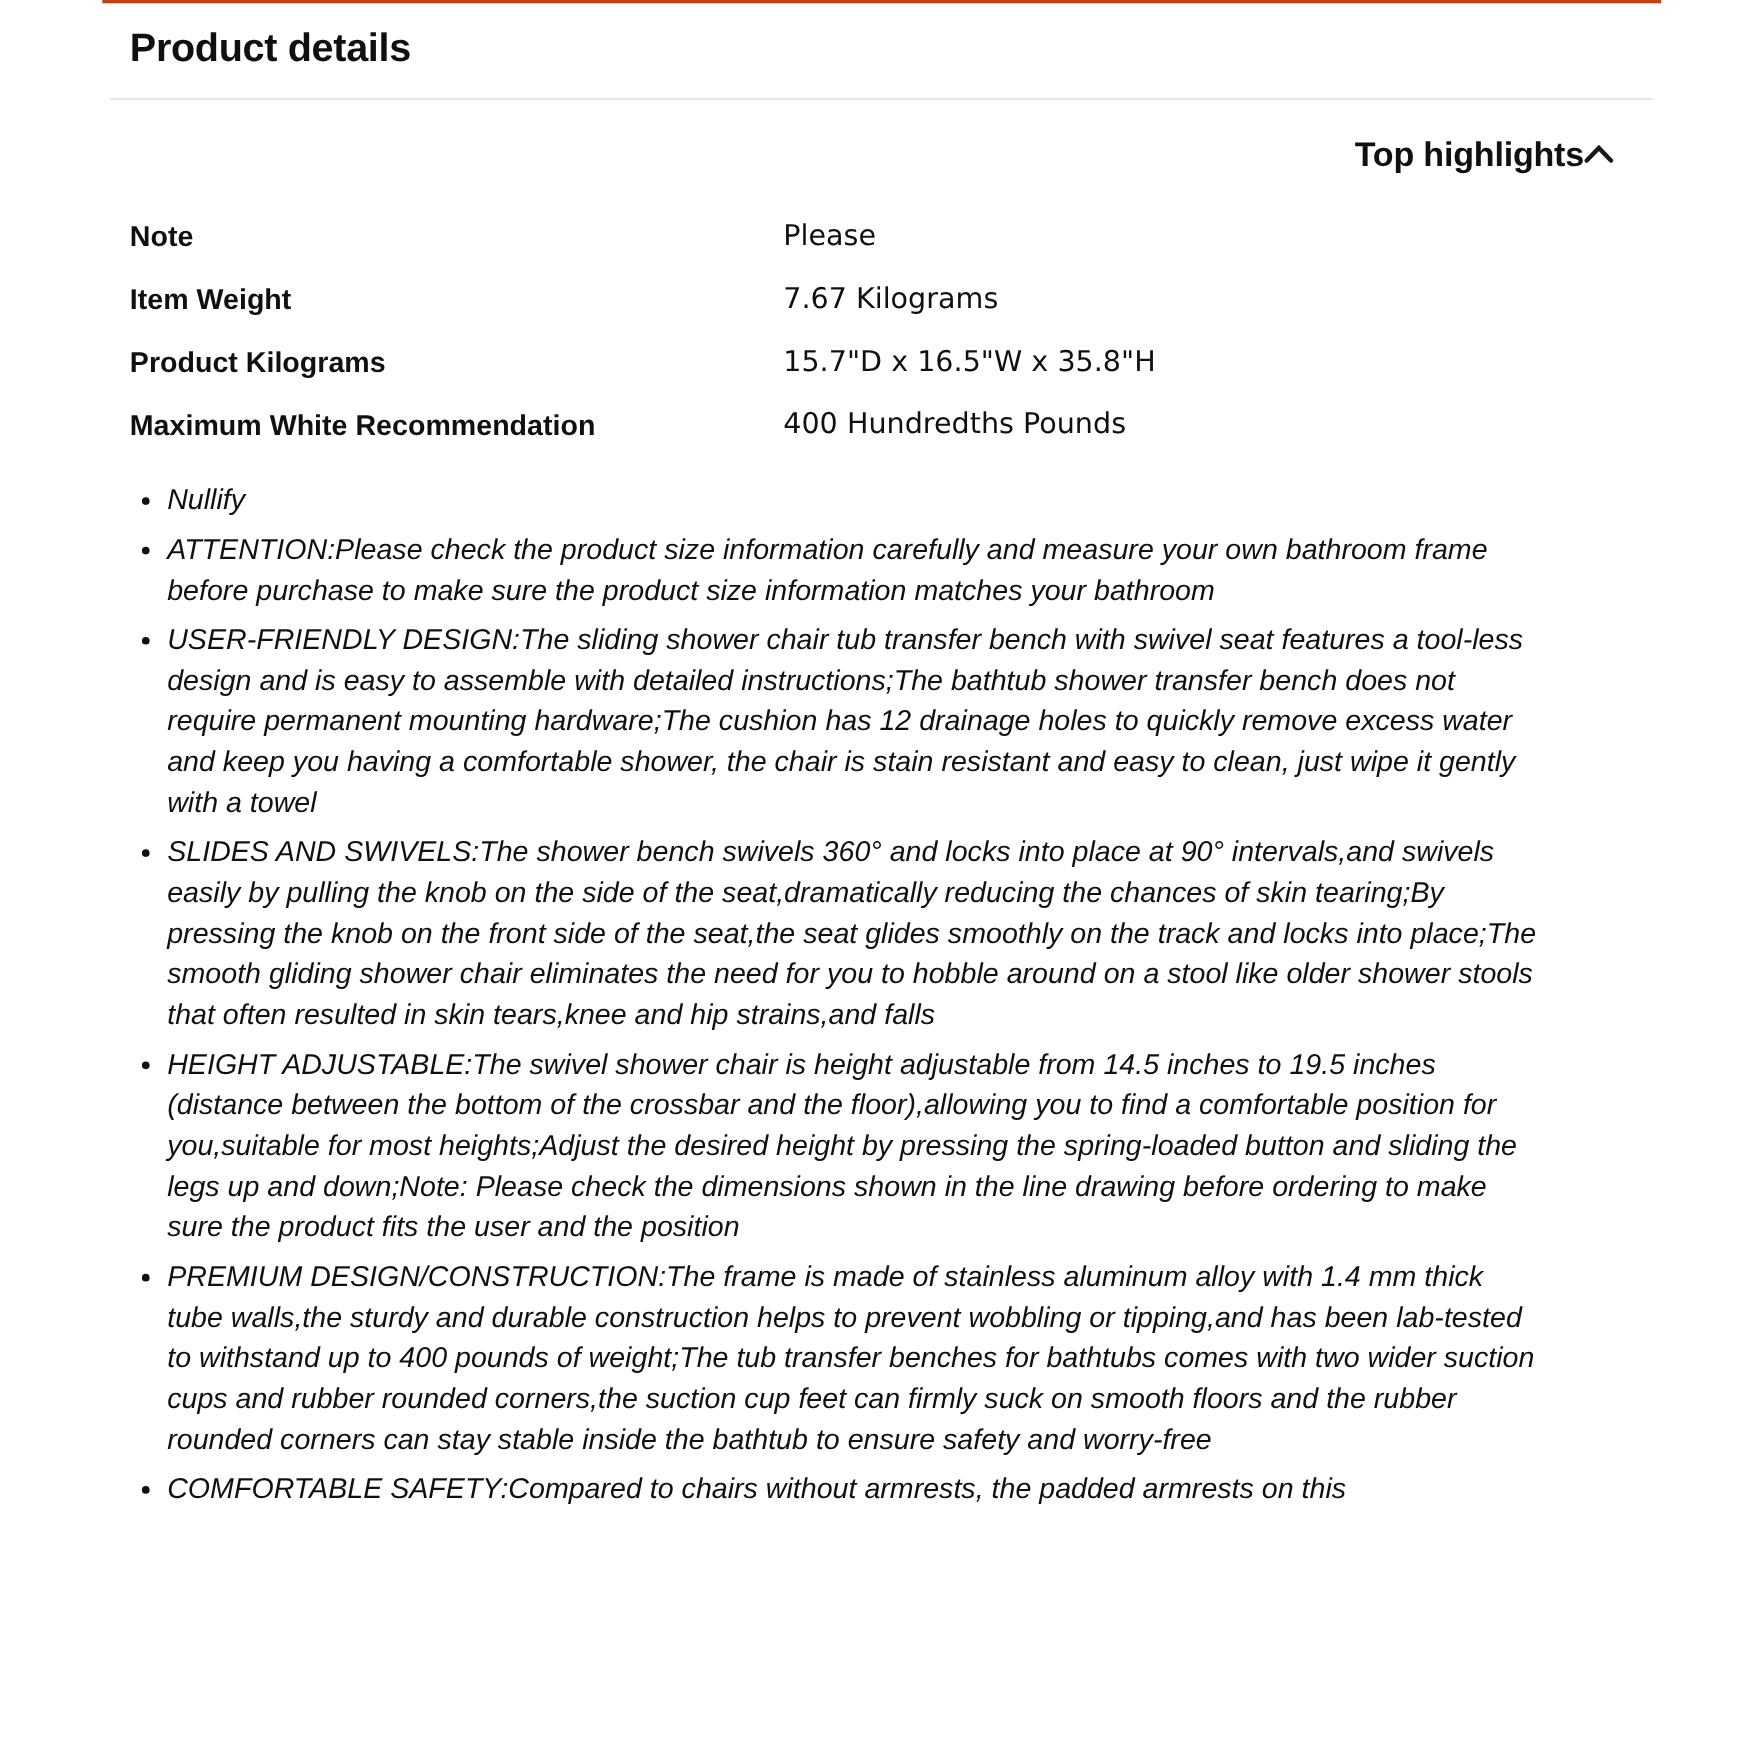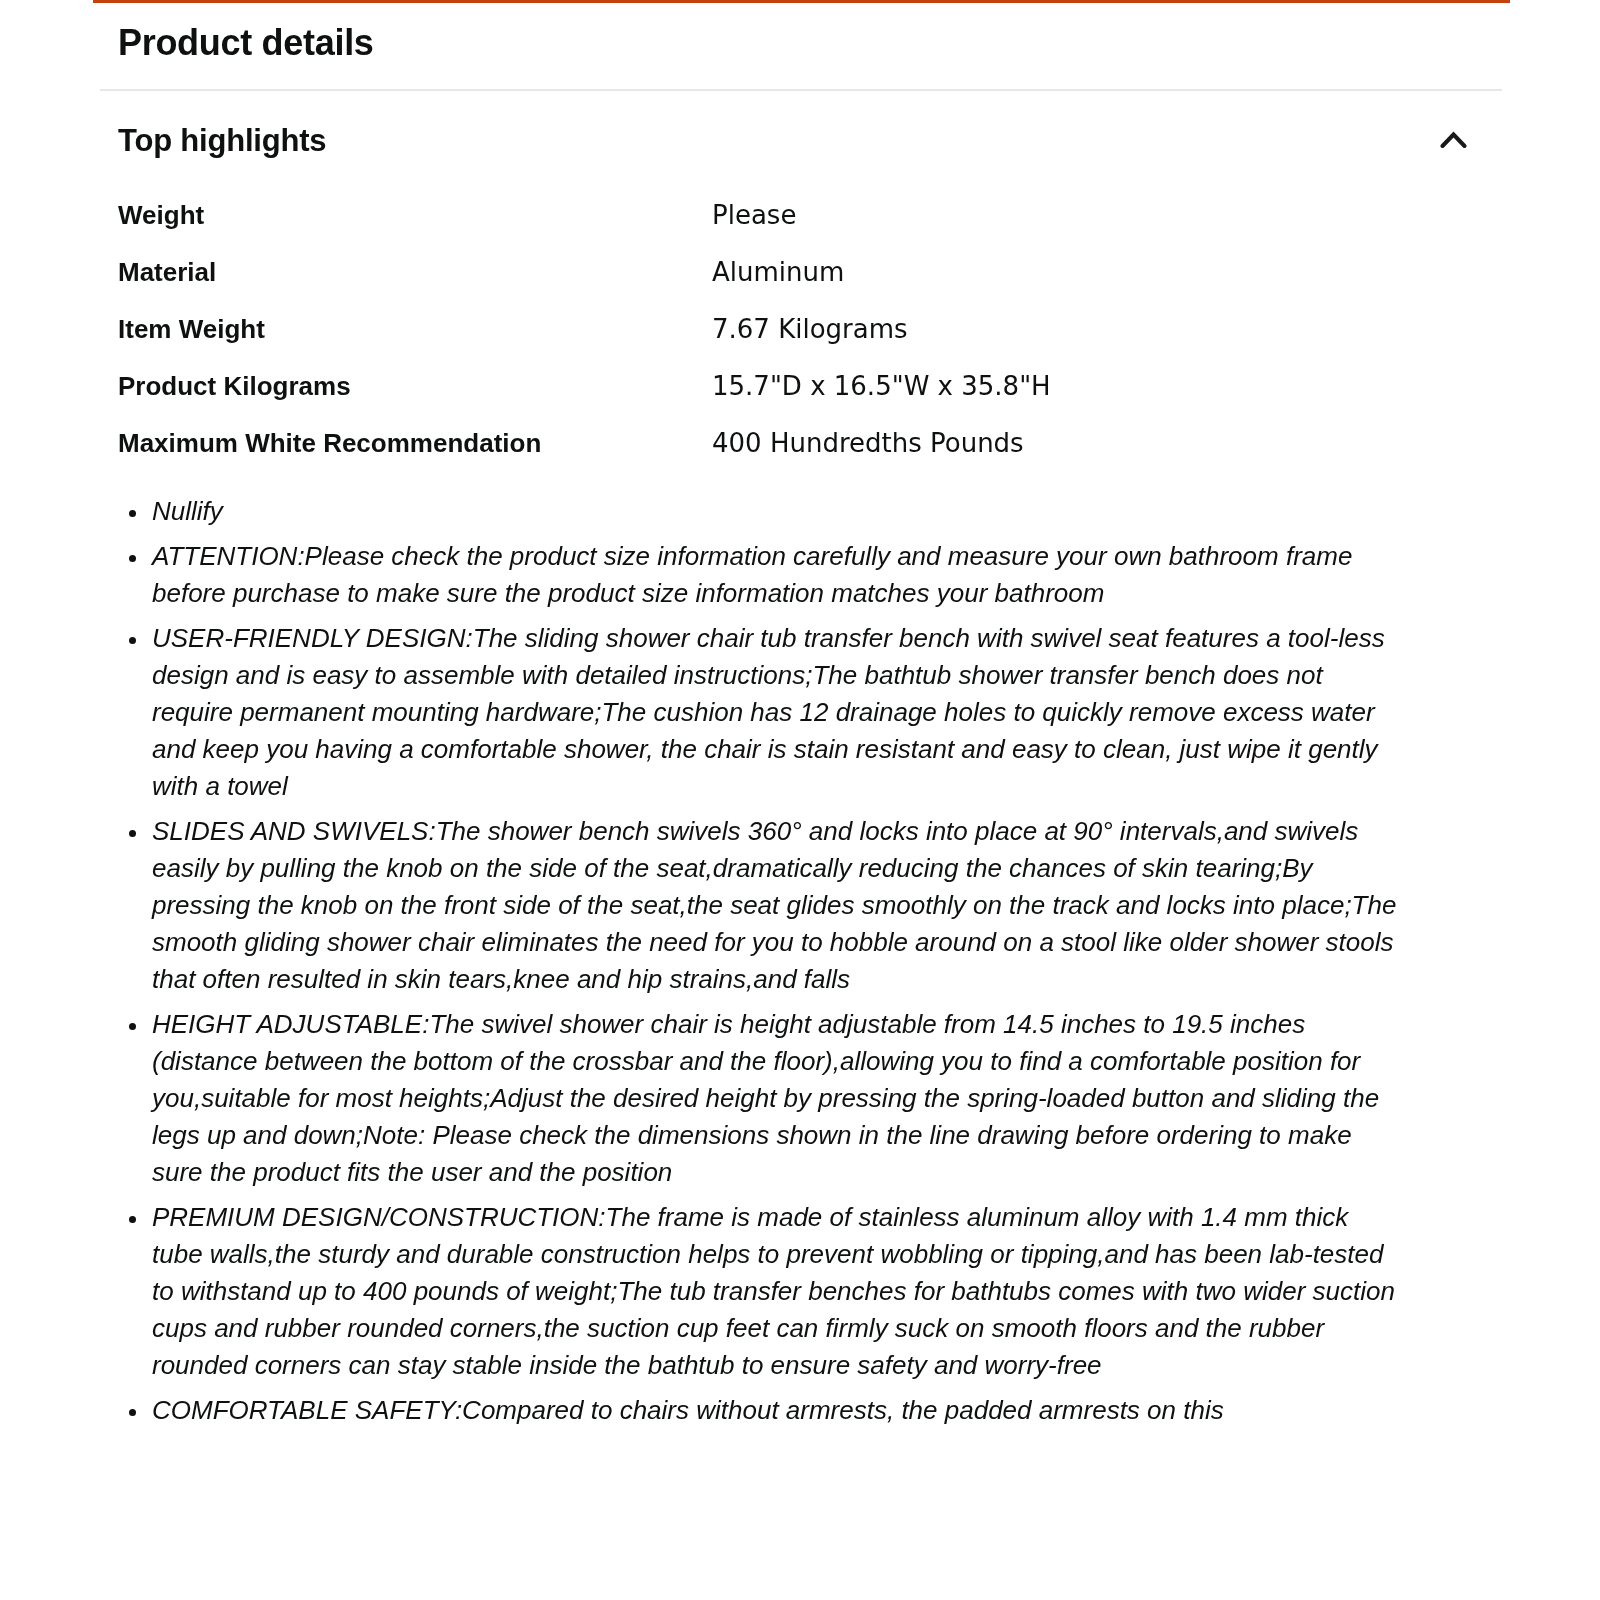--- a/index.html
+++ b/index.html
@@ -29,21 +29,21 @@
     letter-spacing: -0.3px;
     color: #0F1111;
   }
   .divider {
     height: 2px;
     background: #e7e7e7;
     margin: 26px 8px 0 7px;
   }
   .section-header {
     display: flex;
-    justify-content: space-between;
+    justify-content: flex-end;
     align-items: flex-start;
     margin: 30px 43px 0 25px;
     cursor: pointer;
   }
   .section-title {
     margin: 0;
     font-family: "Liberation Sans", sans-serif;
     font-weight: 700;
     font-size: 31px;
     line-height: 40px;
@@ -110,26 +110,22 @@
     <h2 class="section-title">Top highlights</h2>
     <span class="chevron">
       <svg width="27" height="18" viewBox="0 0 27 18">
         <polyline points="2.5,15 13.5,3.5 24.5,15" fill="none" stroke="#17191b" stroke-width="4" stroke-linecap="round" stroke-linejoin="miter"></polyline>
       </svg>
     </span>
   </div>
 
   <div class="spec-table" id="spec-table">
       <div class="spec-row">
-        <div class="spec-label">Weight</div>
+        <div class="spec-label">Note</div>
         <div class="spec-value">Please</div>
-      </div>
-      <div class="spec-row">
-        <div class="spec-label">Material</div>
-        <div class="spec-value">Aluminum</div>
       </div>
       <div class="spec-row">
         <div class="spec-label">Item Weight</div>
         <div class="spec-value">7.67 Kilograms</div>
       </div>
       <div class="spec-row">
         <div class="spec-label">Product Kilograms</div>
         <div class="spec-value">15.7"D x 16.5"W x 35.8"H</div>
       </div>
       <div class="spec-row">

